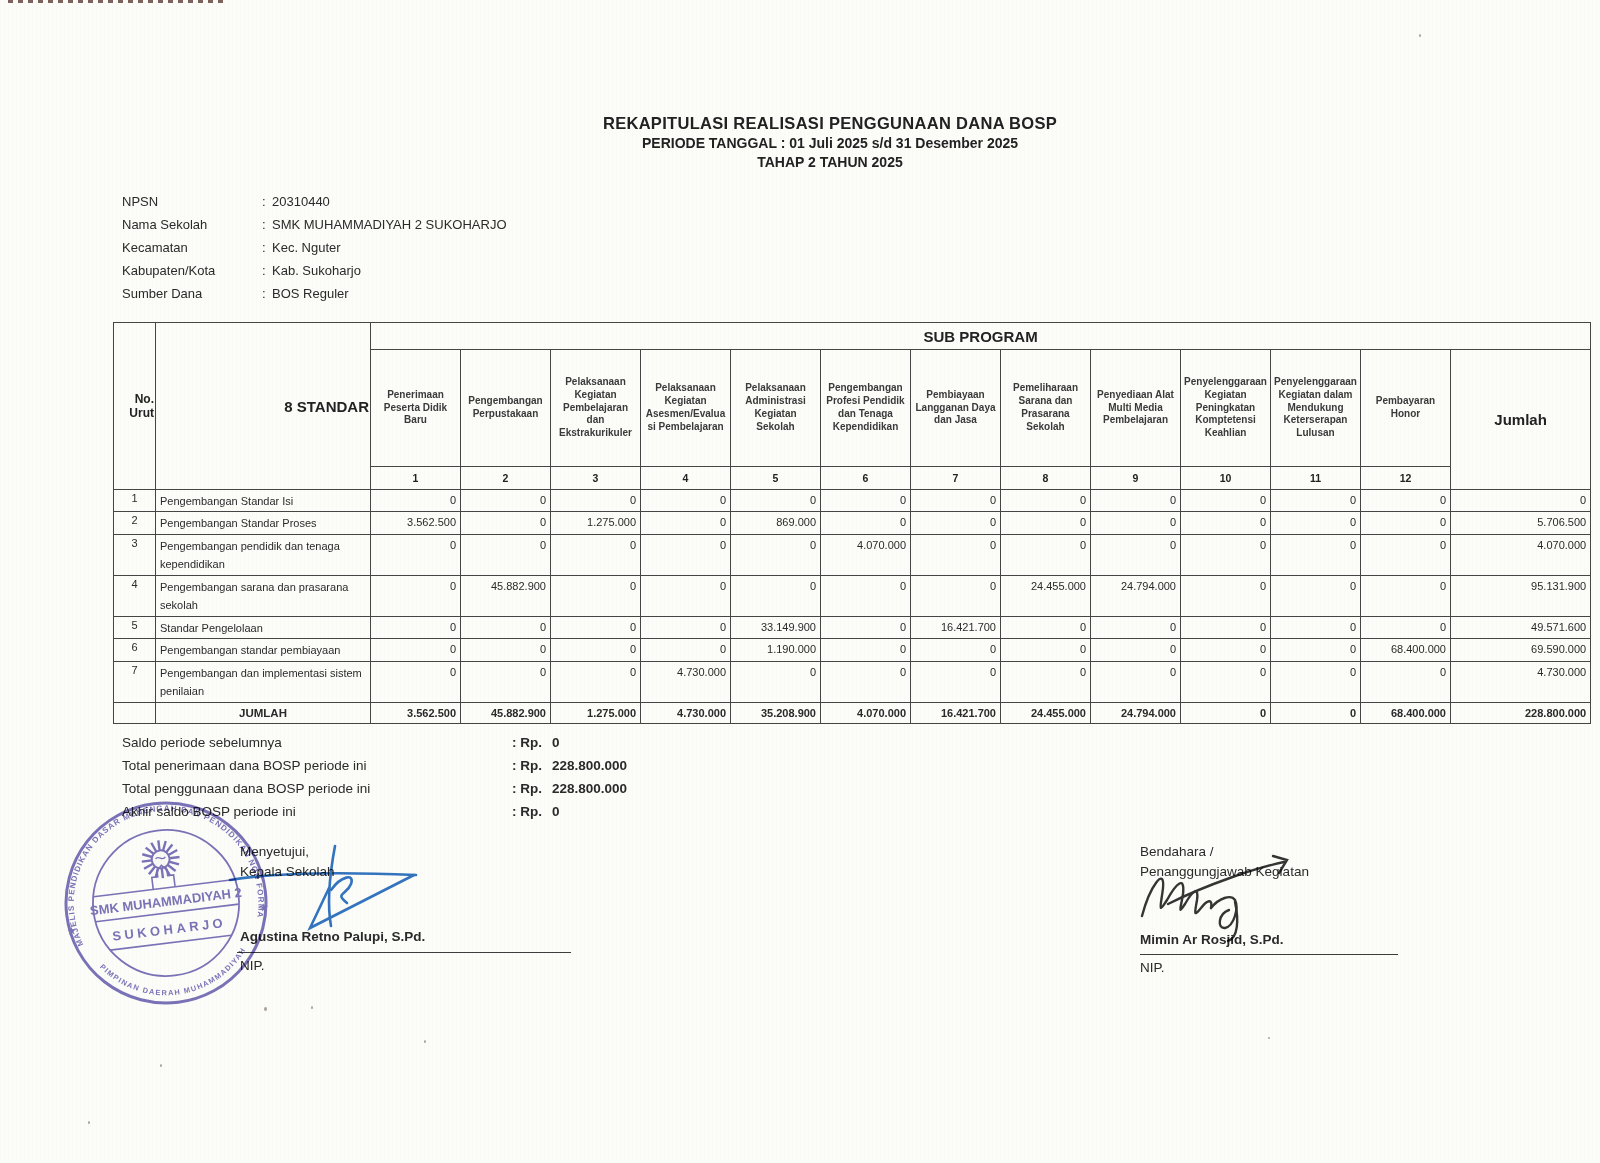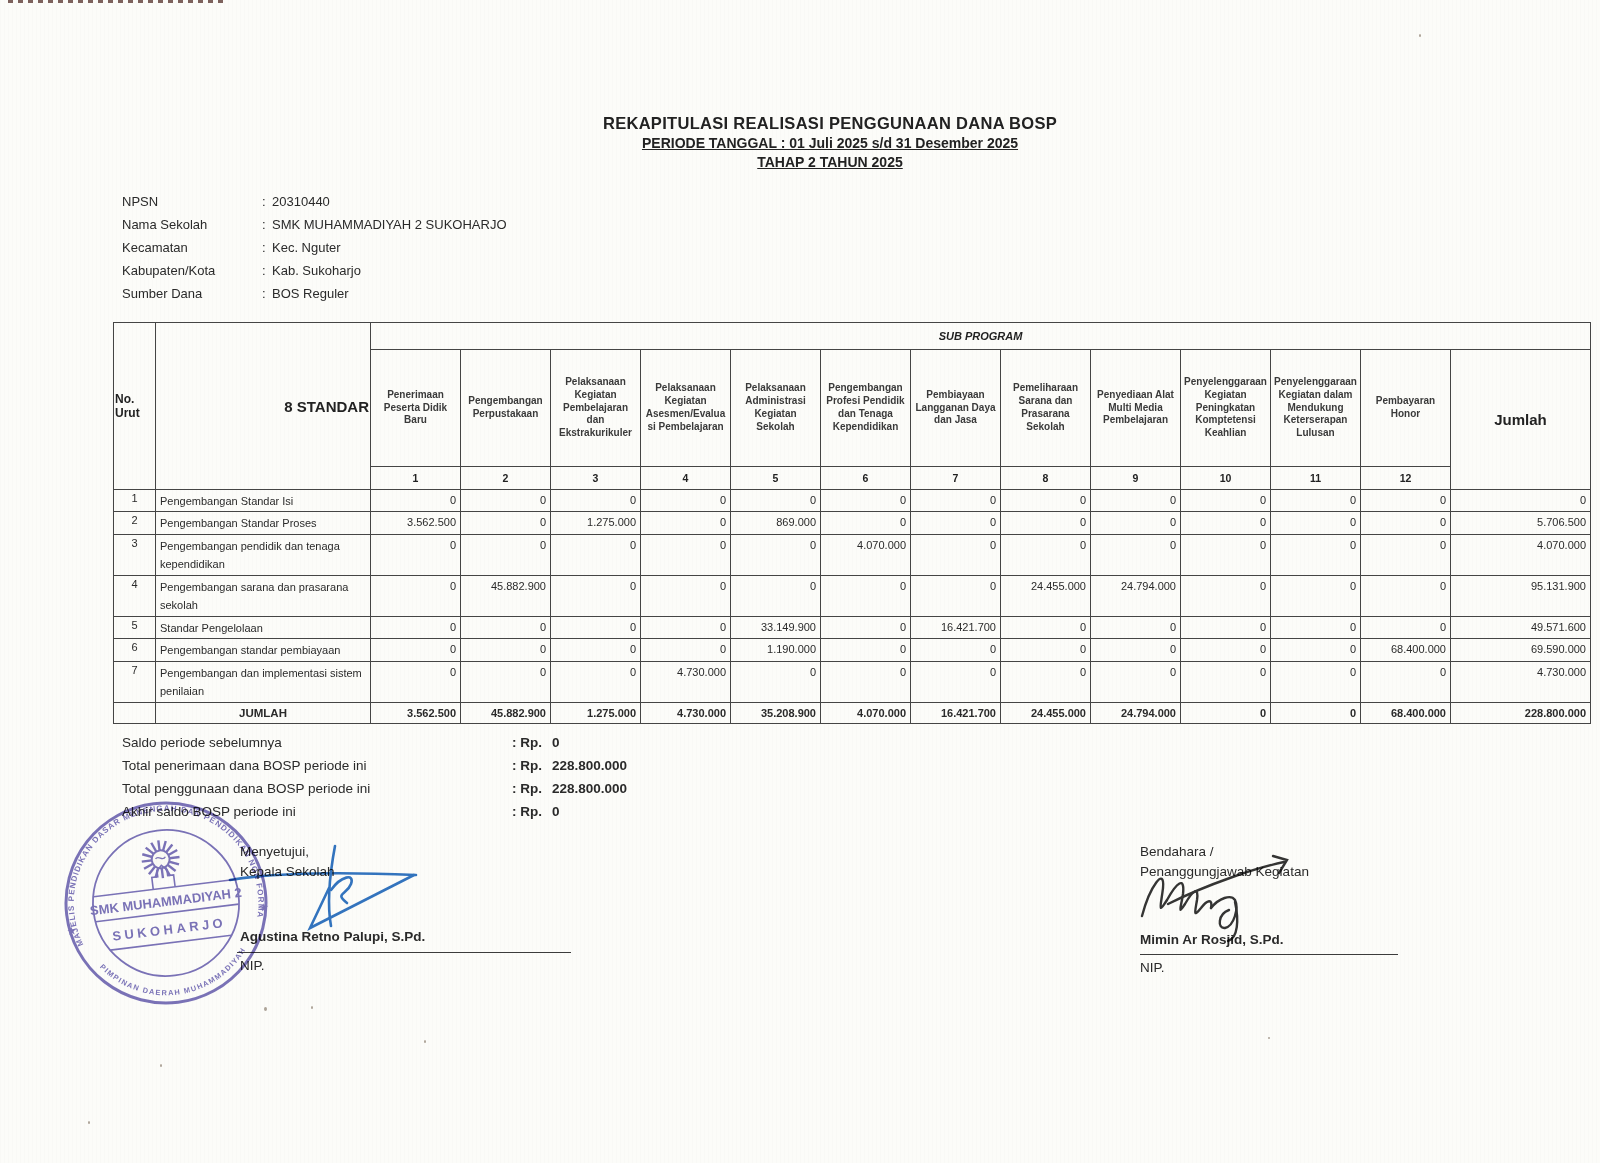--- a/index.html
+++ b/index.html
@@ -18,41 +18,41 @@
   }
   
   .edge-marks{position:absolute;left:8px;top:0;width:220px;height:3px;
     background:repeating-linear-gradient(90deg,#47201a 0 5px, transparent 5px 10px);
     opacity:.7;}
   .speck{position:absolute;border-radius:50%;background:#5d4b38;opacity:.5;}
 
   
   .title-block{position:absolute;left:60px;top:112px;width:1540px;text-align:center;}
   .title-main{font-size:16.5px;font-weight:bold;letter-spacing:.3px;line-height:22px;color:#222;}
-  .title-sub{font-size:14px;font-weight:bold;line-height:19px;color:#222;text-decoration:underline;}
+  .title-sub{font-size:14px;font-weight:bold;line-height:19px;color:#222;}
 
   
   .meta{position:absolute;left:122px;top:190px;font-size:13px;}
   .meta-row{height:23px;line-height:23px;white-space:nowrap;}
   .meta-label{display:inline-block;width:140px;}
   .meta-sep{display:inline-block;width:10px;}
 
   
   table.main{
     position:absolute;left:113px;top:322px;
     border-collapse:collapse;table-layout:fixed;width:1477px;
     background:transparent;
   }
   table.main th, table.main td{
     border:1.6px solid #454545;
     overflow:hidden;
   }
-  th.corner{font-size:12px;font-weight:bold;white-space:pre-line;text-align:left;color:#222;}
+  th.corner{font-size:12px;font-weight:bold;white-space:pre-line;text-align:right;color:#222;}
   th.standar{font-size:15px;font-weight:bold;text-align:right;color:#222;}
-  th.subprog{font-size:11px;font-weight:bold;height:24px;text-align:center;color:#222;font-style:italic;}
+  th.subprog{font-size:15px;font-weight:bold;height:24px;text-align:center;color:#222;}
   th.colhead{
     font-size:10px;font-weight:bold;color:#3a3a3a;
     text-align:center;vertical-align:middle;
     padding:2px 3px;line-height:1.28;height:112px;
     overflow-wrap:break-word;word-break:break-word;
   }
   th.colnum{font-size:10.5px;font-weight:bold;height:20px;text-align:center;color:#222;}
   th.jumlah-head{font-size:15px;font-weight:bold;text-align:center;color:#222;}
   td.no{font-size:11px;text-align:center;vertical-align:top;padding-top:2px;}
   td.lbl{font-size:11px;text-align:left;vertical-align:top;padding:2px 6px 1px 4px;line-height:18px;}

